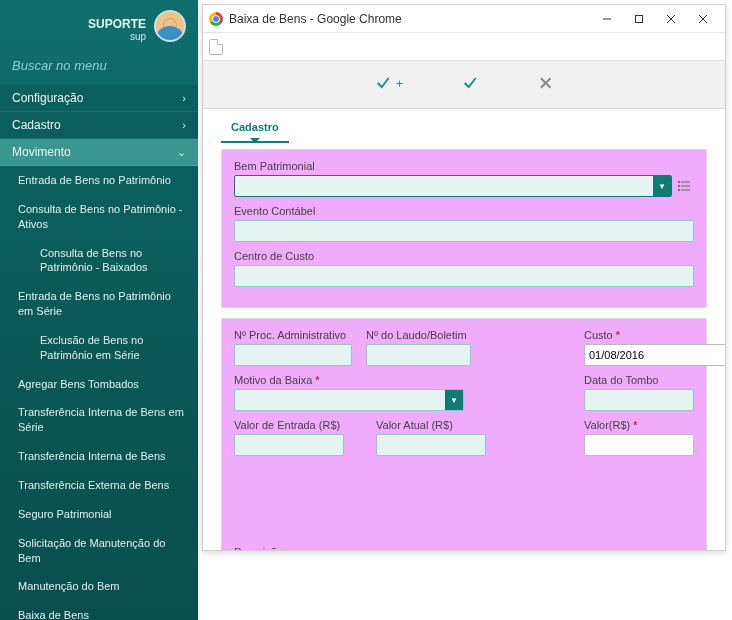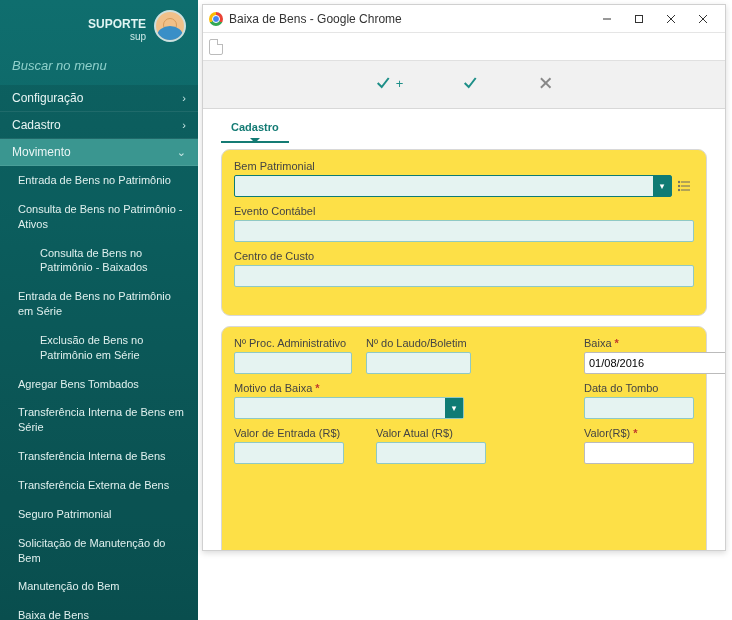--- a/index.html
+++ b/index.html
@@ -41,21 +41,21 @@
     
     .topstrip { height: 48px; background: #f1f1f1; border-bottom: 1px solid #d8d8d8; position: relative; }
     .strip-icons { position: absolute; top: 50%; left: 50%; transform: translate(-50%, -60%); display: flex; gap: 60px; align-items: center; }
     .strip-icon { color: #1e8f88; font-size: 16px; display: flex; align-items: center; }
     .strip-icon.muted { color: #888; }
     
     .form-wrap { flex: 1; overflow: auto; padding: 6px 18px 14px 18px; }
     .form-tab { display: inline-block; font-size: 11px; font-weight: bold; color: #147b74; padding: 6px 10px 8px; border-bottom: 2px solid #147b74; margin-bottom: 6px; position: relative; }
     .form-tab::after { content: ""; position: absolute; bottom: -7px; left: 50%; transform: translateX(-50%); border: 5px solid transparent; border-top-color: #147b74; }
     
-    .panel { border: 1px solid #d8d8d8; border-radius: 9px; padding: 10px 12px 12px; background: #fde047; margin-bottom: 10px; }
+    .panel { border: 1px solid #d8d8d8; border-radius: 2px; padding: 10px 12px 12px; background: #f0abfc; margin-bottom: 10px; }
     .fld { display: flex; flex-direction: column; margin-bottom: 8px; }
     .fld label { font-size: 11px; color: #444; margin-bottom: 3px; }
     .req { color: #c0392b; font-weight: bold; }
     .inprow { display: flex; align-items: center; gap: 4px; }
     .textin, .combo { height: 22px; border: 1px solid #8fc9c4; background: #e5f3f1; border-radius: 2px; padding: 0 4px; font-size: 11px; }
     .textin.white { background: #fff; border-color: #bbb; }
     .combo { display: flex; align-items: center; position: relative; }
     .combo .arrow { position: absolute; right: 0; top: 0; bottom: 0; width: 18px; background: #0f7b74; display: flex; align-items: center; justify-content: center; color: #fff; font-size: 9px; }
     .listbtn { width: 18px; height: 18px; display: flex; align-items:center; justify-content:center; color:#666; cursor:pointer; }
     
@@ -187,38 +187,38 @@
                   <circle cx="1" cy="7" r="0.8" fill="#666"></circle>
                   <circle cx="1" cy="11" r="0.8" fill="#666"></circle>
                 </svg>
             </span>
           </div>
         </div>
         <div class="fld">
           <label>Evento Contábel</label>
           <input class="textin" value="" style="">
         </div>
-        <div class="fld" style="margin-bottom:16px;">
+        <div class="fld" style="margin-bottom:8px;">
           <label>Centro de Custo</label>
           <input class="textin" value="" style="">
         </div>
       </div>
       
       <div class="panel">
         <div class="row">
           <div class="fld" style="width:118px;">
             <label>Nº  Proc.  Administrativo</label>
             <input class="textin" value="" style="">
           </div>
           <div class="fld" style="width:105px;">
             <label>Nº do Laudo/Boletim</label>
             <input class="textin" value="" style="">
           </div>
           <div class="fld" style="width:110px; margin-left:auto;">
-            <label><span>Baixa</span> <span class="req">*</span></label>
+            <label><span>Custo</span> <span class="req">*</span></label>
             <div class="date-input">
               <input class="textin white" style="flex: 1 1 0%;" value="01/08/2016">
 
             </div>
           </div>
         </div>
         <div class="row">
           <div class="fld" style="width:230px;">
             <label><span>Motivo da Baixa</span> <span class="req">*</span></label>
             <div class="combo">

